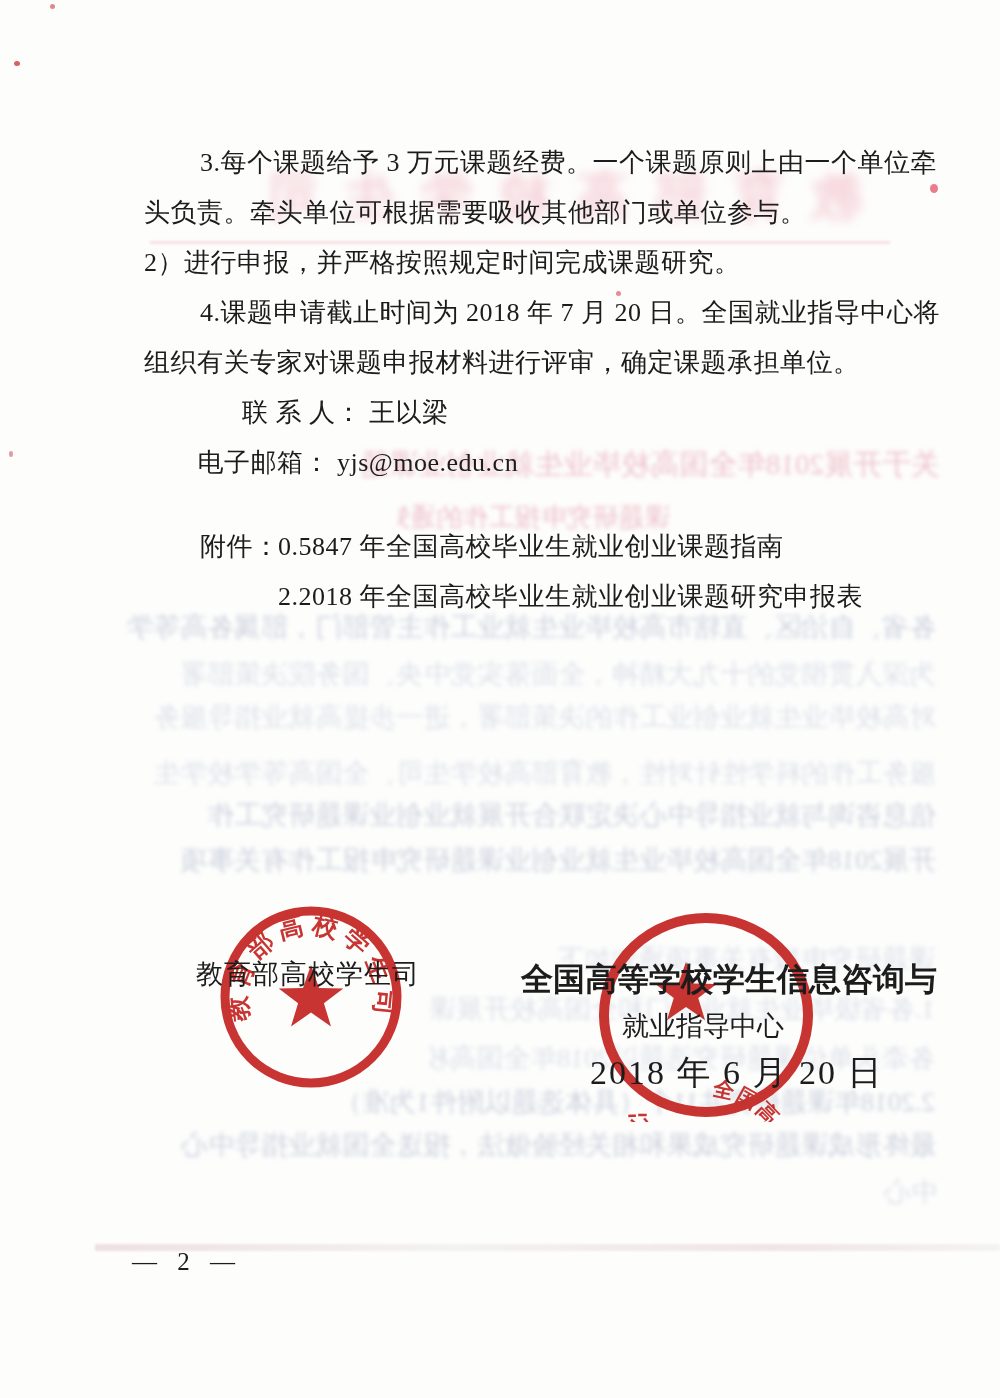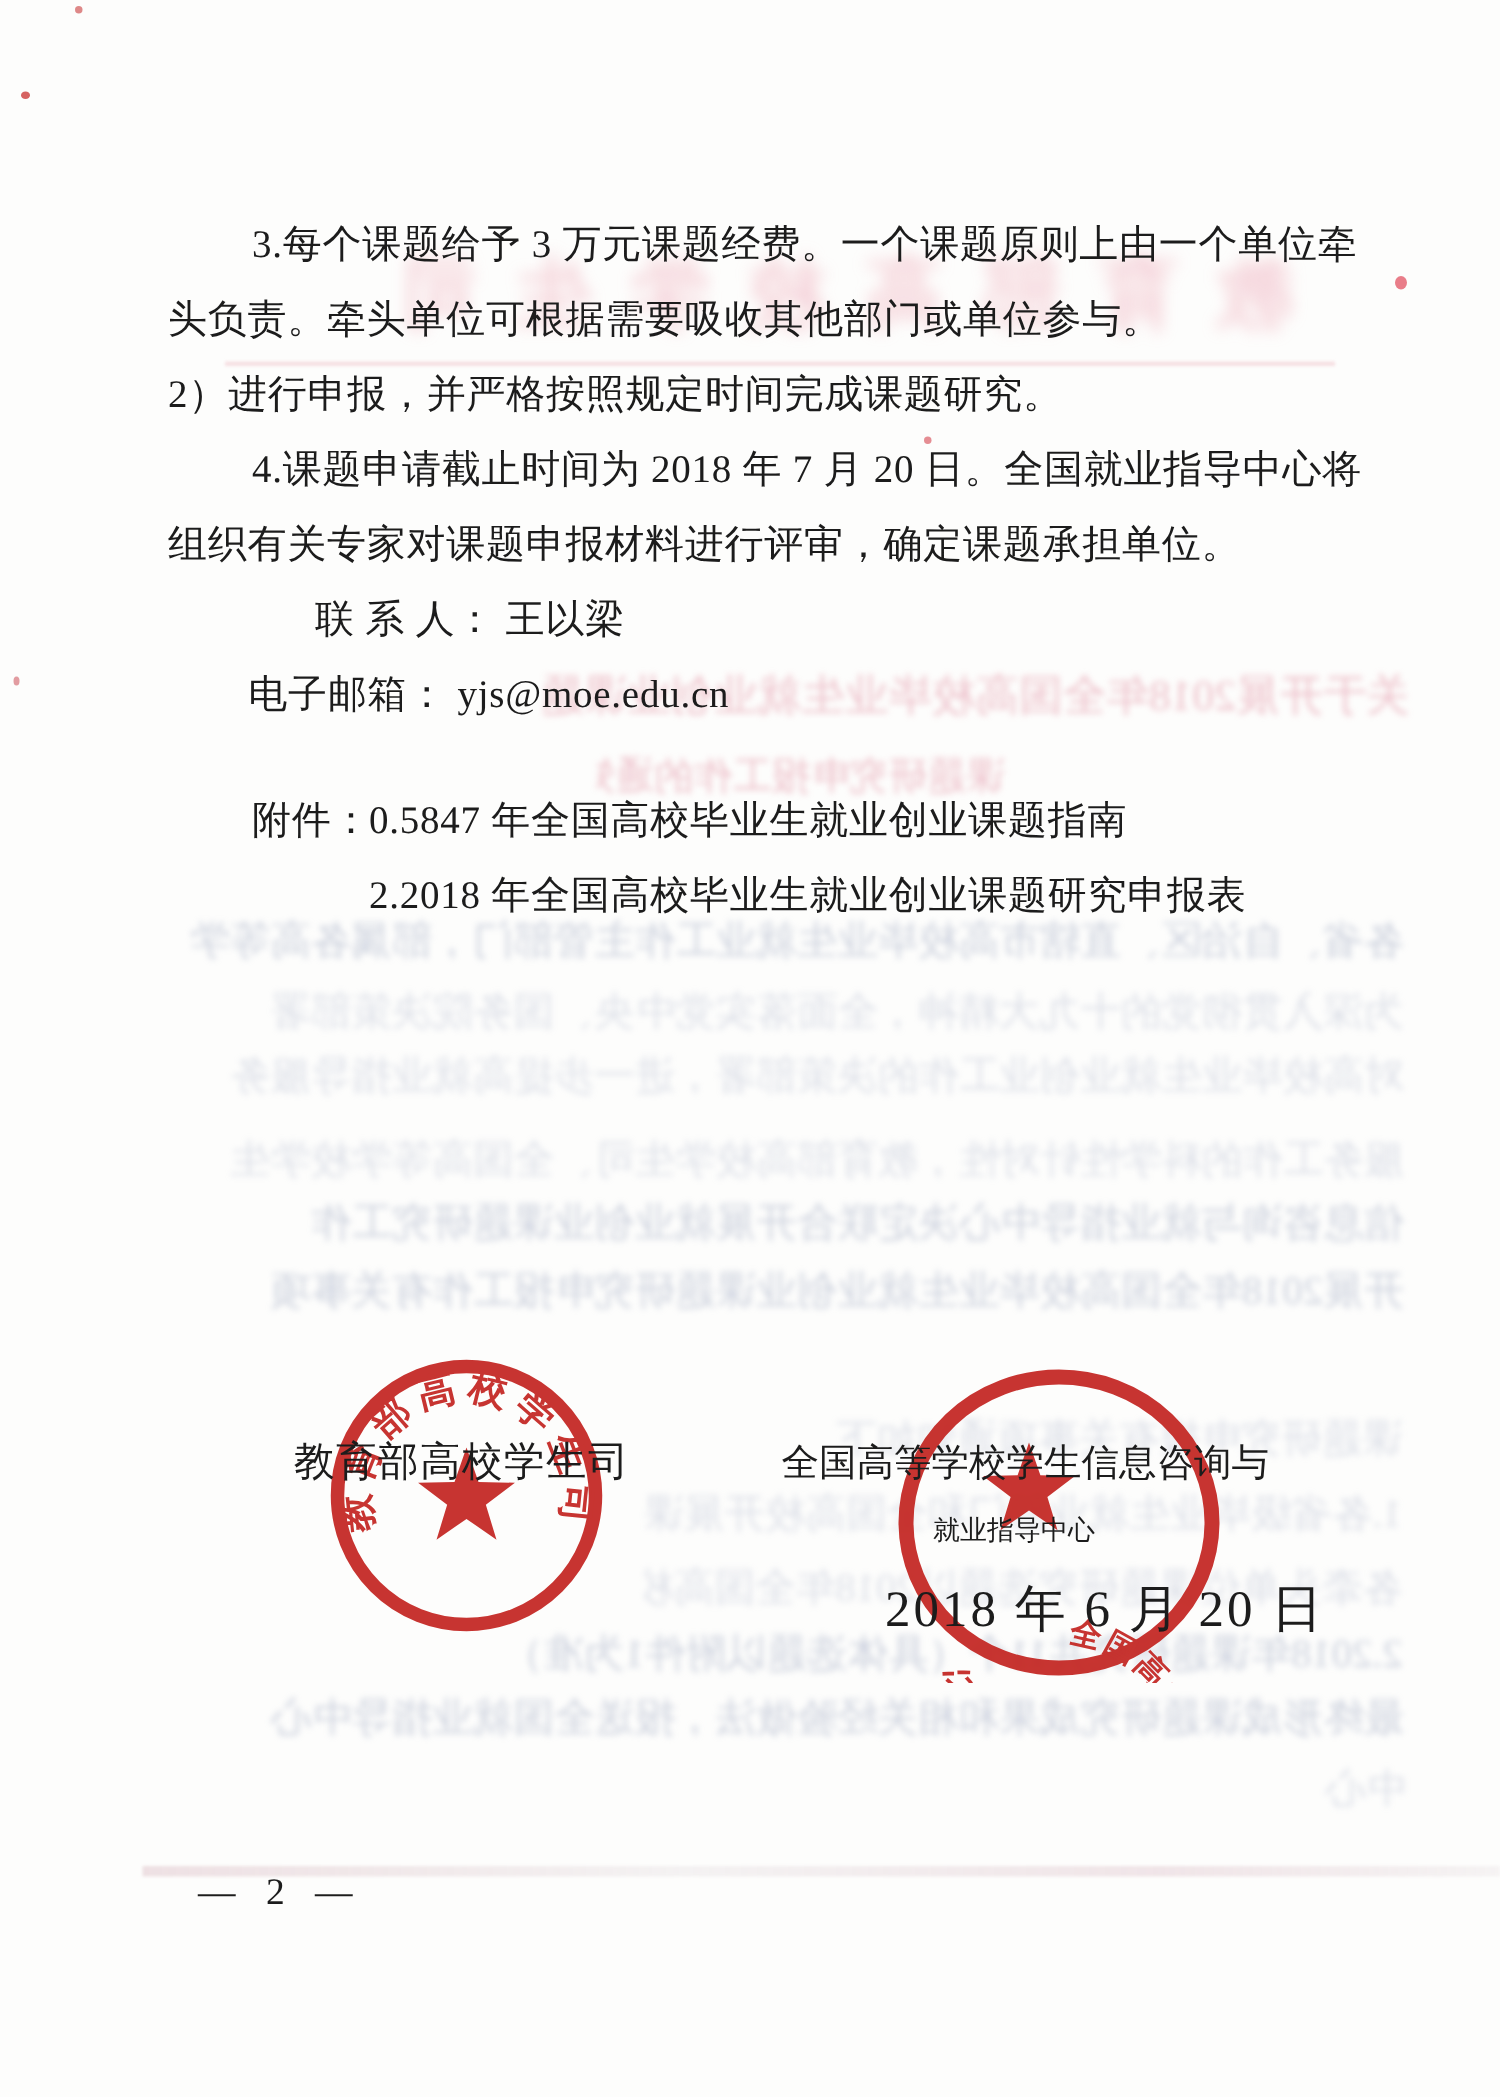--- a/index.html
+++ b/index.html
@@ -3,35 +3,35 @@
 <meta charset="utf-8">
 <style>
   html,body{margin:0;padding:0;background:#e8e8e8;}
   .page{
     position:relative;width:1000px;height:1398px;margin:0 auto;
     background:#fdfdfc;overflow:hidden;
     font-family:"Liberation Serif","DejaVu Serif",serif;
     color:#1c1c1c;
   }
   
-  .doc-text{position:absolute;left:112px;top:138px;width:790px;z-index:2;}
+  .doc-text{position:absolute;left:144px;top:138px;width:790px;z-index:2;}
   .line{height:50px;line-height:50px;font-size:26px;white-space:nowrap;letter-spacing:0.5px;}
   .indent{padding-left:56px;}
   .contact-line{padding-left:36px;}
   .contact-label{display:inline-block;min-width:150px;text-align:right;}
   .contact-label.wide{min-width:182px;}
   .spacer{height:34px;}
   .att-row{display:flex;}
   .att-label{width:78px;flex:none;}
   .att-item2{padding-left:134px;}
   
   .abs{position:absolute;white-space:nowrap;z-index:3;}
   .sig-left-name{left:196px;top:956px;font-size:27px;letter-spacing:1px;}
-  .sig-right-name1{left:521px;top:958px;font-size:25px;}
-  .sig-right-name2{left:622px;top:1008px;font-size:18px;}
+  .sig-right-name1{left:521px;top:958px;font-size:32px;font-weight:bold;}
+  .sig-right-name2{left:622px;top:1008px;font-size:27px;}
   .sig-date{left:590px;top:1050px;font-size:34px;letter-spacing:2px;}
   .page-number{left:132px;top:1248px;font-size:25px;letter-spacing:7px;z-index:2;}
   
   .seal{position:absolute;z-index:2;opacity:0.92;}
   .seal-left{left:216px;top:900px;}
   .seal-right{left:594px;top:908px;}
   
   .ghost{
     position:absolute;z-index:1;white-space:nowrap;overflow:hidden;
     transform:scaleX(-1);filter:blur(2px);pointer-events:none;

